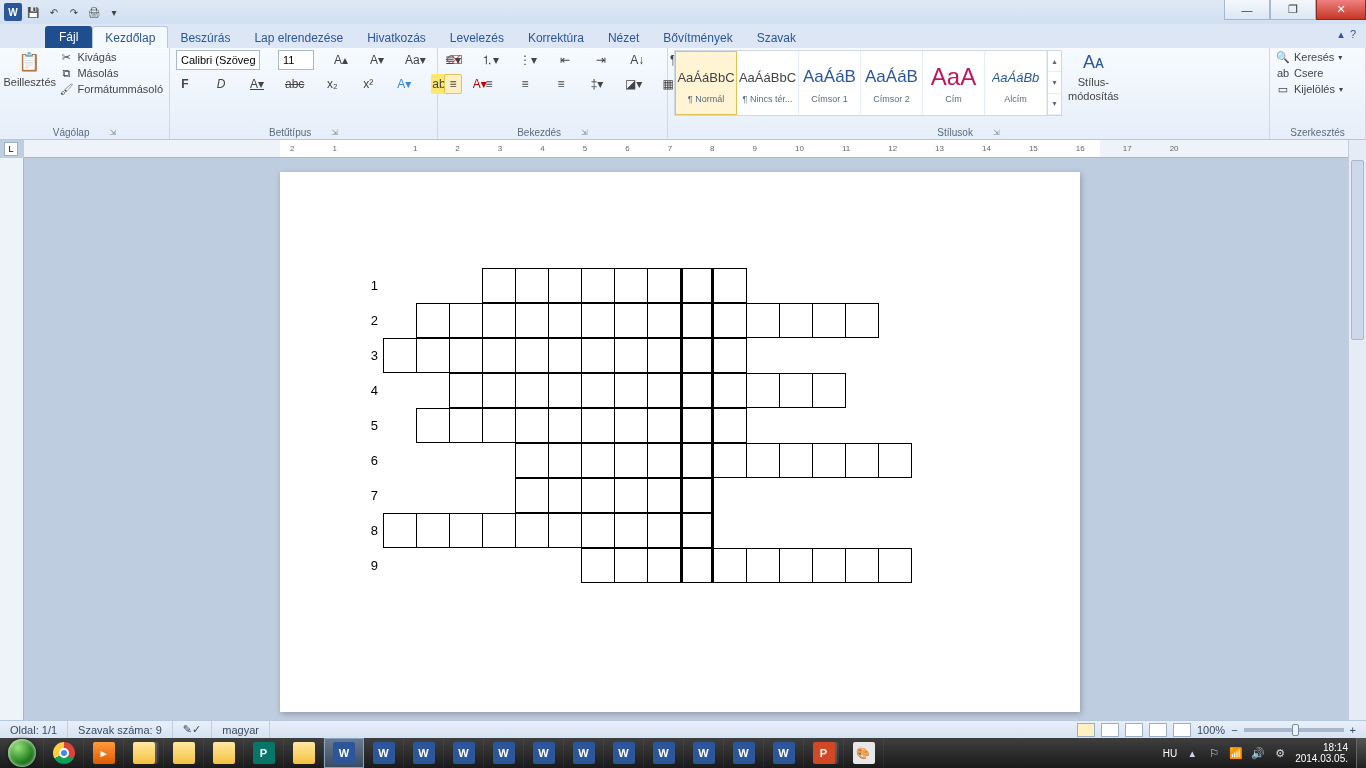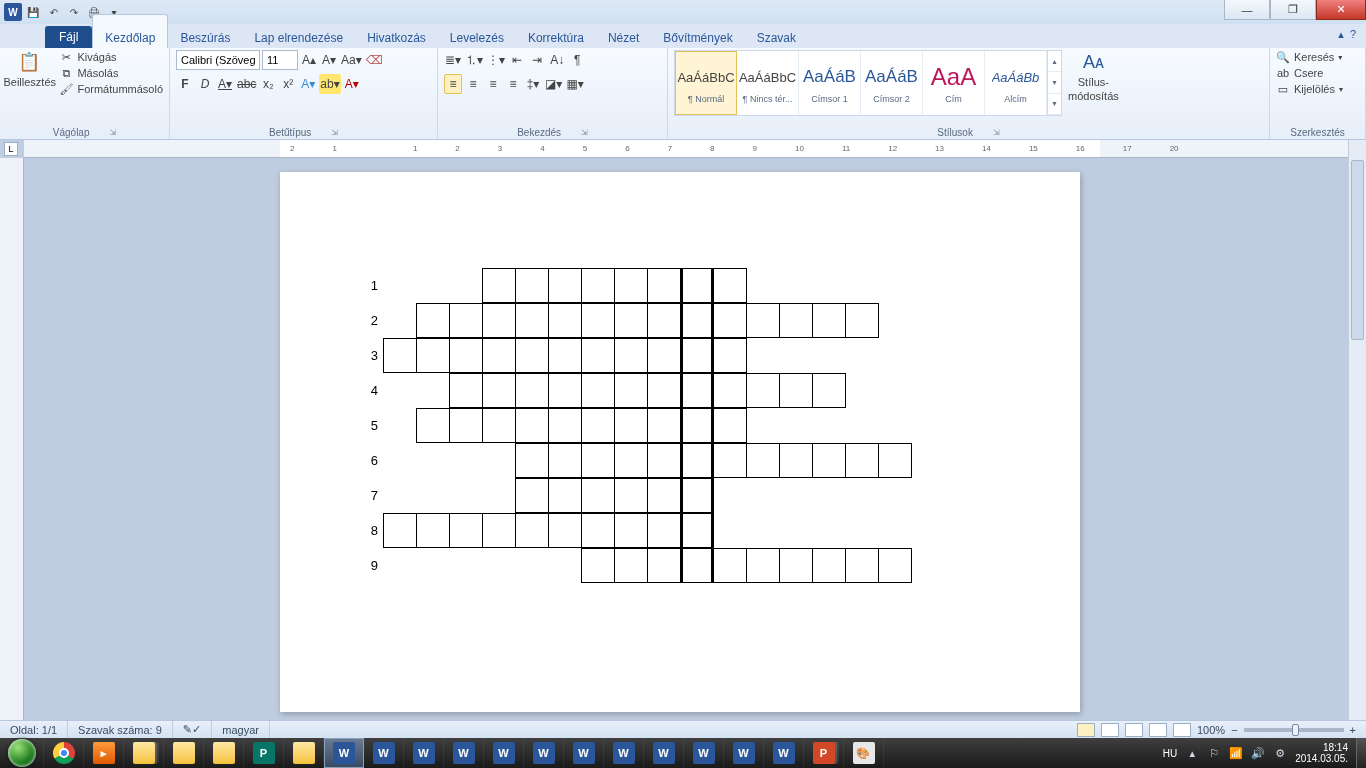--- a/index.html
+++ b/index.html
@@ -10,37 +10,37 @@
 .titlebar .qa { display: flex; align-items: center; gap: 4px; padding-left: 4px; }
 .qa-btn { width: 16px; height: 16px; display: flex; align-items: center; justify-content: center; font-size: 10px; border-radius: 2px; }
 .wicon { width: 18px; height: 18px; background: #2b579a; color: #fff; display: flex; align-items: center; justify-content: center; font-size: 10px; font-weight: bold; border-radius: 2px; }
 .titlebar .title { position: absolute; left: 0; right: 0; text-align: center; pointer-events: none; }
 .winbtns { position: absolute; right: 0; top: 0; display: flex; }
 .winbtn { width: 46px; height: 20px; display: flex; align-items: center; justify-content: center; font-size: 11px; color: #333; background: linear-gradient(#f4f8fc,#dbe7f4); border: 1px solid #a9b8c9; border-top: none; }
 .winbtn.close { background: linear-gradient(#f08080,#c53727); color: #fff; border-color: #8a2b20; width: 50px; }
 
 
 .tabs { height: 24px; background: #dce6f4; display: flex; align-items: flex-end; padding-left: 4px; gap: 0; font-size: 12px; position: relative; margin-left: 41px; }
-.tab { padding: 16px 12px 3px; color: #2b579a; cursor: default; }
+.tab { padding: 4px 12px 3px; color: #2b579a; cursor: default; }
 .tab.file { background: #1e4e8e; color: #fff; border-radius: 3px 3px 0 0; padding: 4px 14px; }
 .tab.active { background: #f4f9fe; border: 1px solid #b6c8df; border-bottom: none; border-radius: 3px 3px 0 0; color: #2b579a; }
 .tabs .help { position: absolute; right: 10px; top: 4px; display: flex; gap: 6px; font-size: 11px; color: #2b579a; }
 
 
 .ribbon { height: 92px; background: linear-gradient(#f7fbff,#e6eef9); border-bottom: 1px solid #b6c8df; display: flex; font-size: 11px; color: #444; }
 .group { border-right: 1px solid #cdd9ea; display: flex; flex-direction: column; padding: 2px 6px 0; justify-content: space-between; }
 .group-body { display: flex; align-items: flex-start; gap: 6px; flex: 1; }
 .group-label { text-align: center; font-size: 10px; color: #5a6a80; padding: 1px 0; display: flex; justify-content: center; gap: 20px; align-items: center; }
 .launcher { font-size: 8px; color: #768aa3; }
 .bigbtn { display: flex; flex-direction: column; align-items: center; justify-content: center; min-width: 40px; gap: 2px; }
 .bigbtn .ic { width: 24px; height: 24px; display: flex; align-items: center; justify-content: center; font-size: 18px; }
 .smlist { display: flex; flex-direction: column; gap: 2px; }
 .smlist div { display: flex; align-items: center; gap: 4px; font-size: 11px; }
 .smlist .ic { width: 14px; height: 14px; display: inline-flex; align-items: center; justify-content: center; font-size: 11px; }
-.iconrow { display: flex; gap: 2px; align-items: center; }
+.iconrow { display: flex; gap: 18px; align-items: center; }
 .iconrow .rb { min-width: 18px; height: 20px; display: flex; align-items: center; justify-content: center; font-size: 12px; border: 1px solid transparent; border-radius: 2px; }
 .iconrow .rb.sel { background: #fff0c1; border-color: #e0c45a; }
 .fontname { width: 84px; height: 20px; border: 1px solid #aabace; background: #fff; font-size: 11px; padding: 2px 4px; }
 .fontsize { width: 36px; height: 20px; border: 1px solid #aabace; background: #fff; font-size: 11px; padding: 2px 4px; }
 
 
 .gallery { display: flex; gap: 0; border: 1px solid #cdd9ea; background: #fff; height: 66px; }
 .gitem { width: 62px; display: flex; flex-direction: column; align-items: center; justify-content: center; border-right: 1px solid #e4ecf6; padding: 2px; gap: 2px; }
 .gitem.sel { background: #fff4d4; border: 1px solid #e0c45a; }
 .gitem .sample { font-size: 13px; height: 30px; display: flex; align-items: center; justify-content: center; overflow: hidden; }

